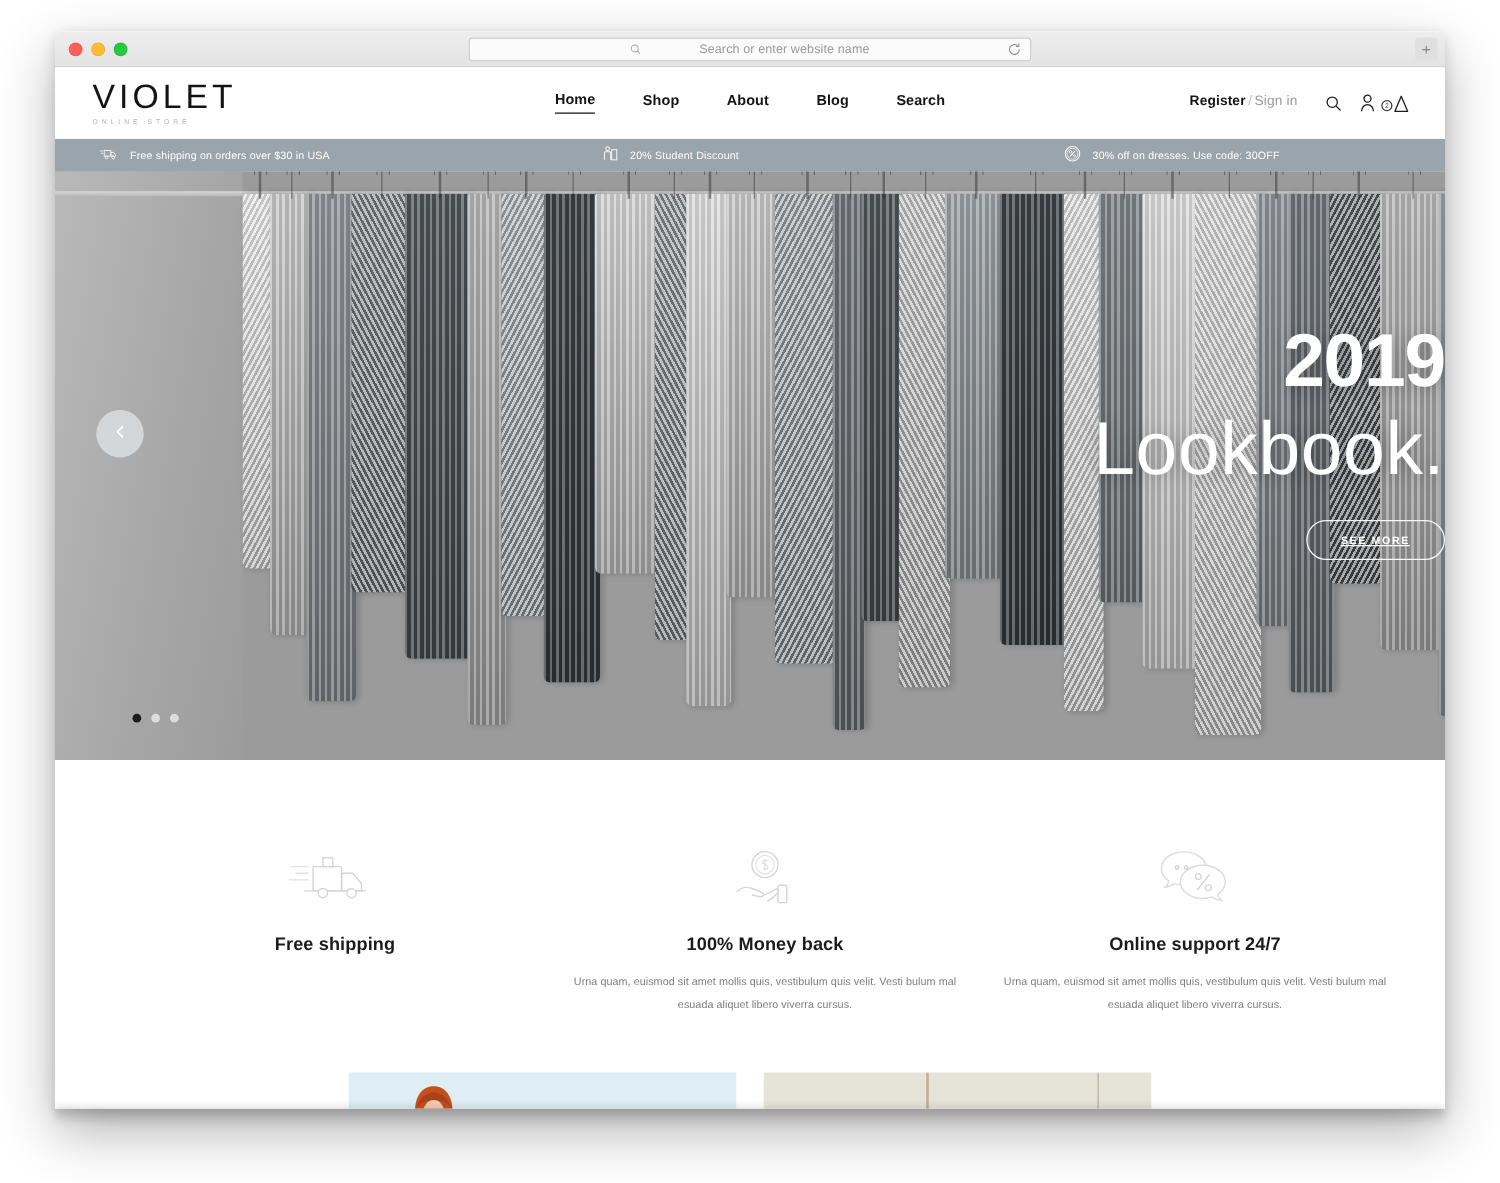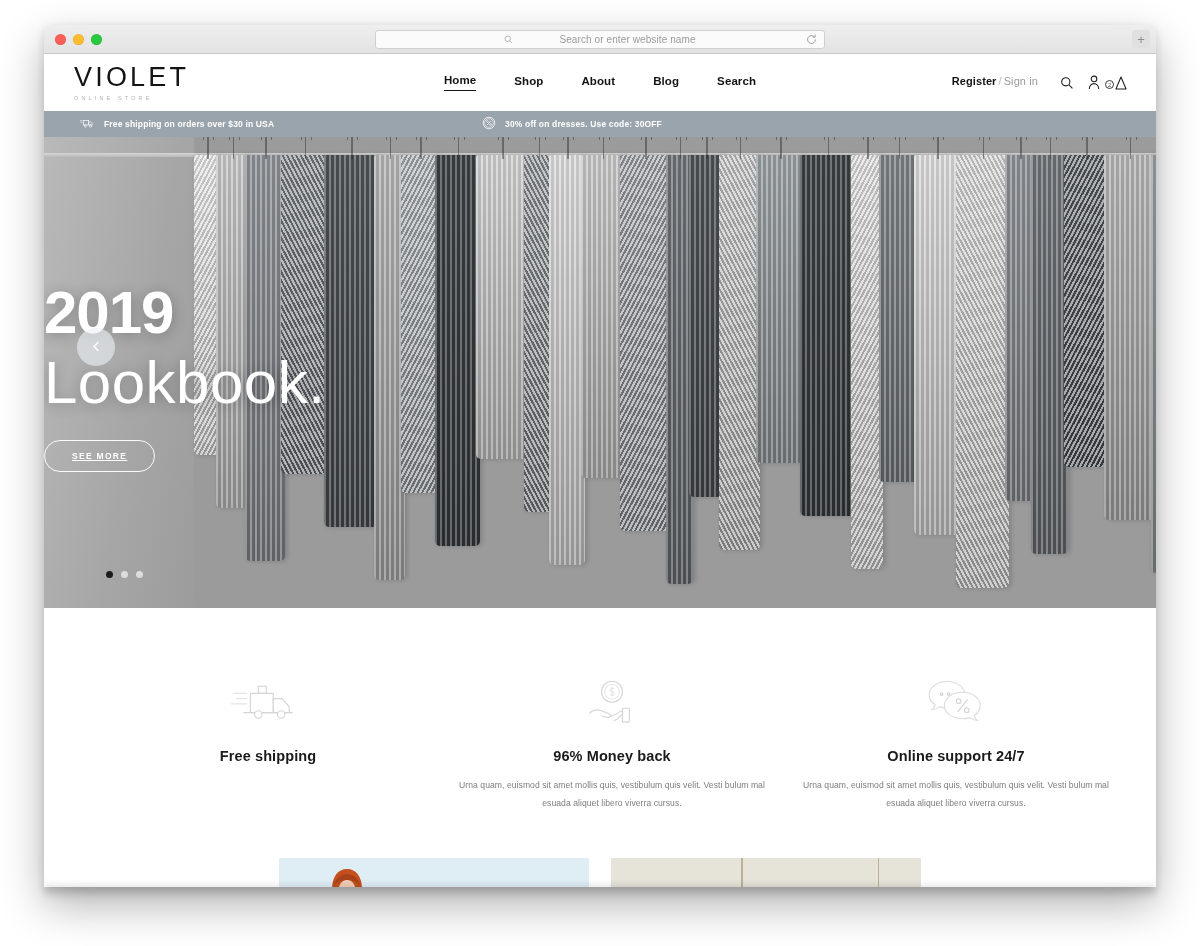--- a/index.html
+++ b/index.html
@@ -99,21 +99,21 @@
   }
 
   
   .promobar{
     height:26px; background:#9aa4ac;
     display:flex; align-items:center;
     color:#fff;
   }
   .promo{
     display:flex; align-items:center; gap:9px;
-    font-size:8.5px; font-weight:700; letter-spacing:.15px;
+    font-size:8.5px; font-weight:400; letter-spacing:.15px;
     color:#ffffff;
   }
   .promo:nth-child(1){ padding-left:36px; width:34%; }
   .promo:nth-child(2){ width:33%; justify-content:flex-start; padding-left:60px;}
   .promo:nth-child(3){ width:33%; justify-content:flex-start; padding-left:62px;}
   .promo svg{ opacity:.9; }
 
   
   .hero{
     position:relative; height:471px; overflow:hidden;
@@ -138,21 +138,21 @@
     width:9px; height:7px; border:1.5px solid rgba(40,40,40,.45);
     border-bottom:none; border-radius:5px 5px 0 0;
   }
   .hero-wall{
     position:absolute; left:0; top:0; width:150px; height:100%;
     background:linear-gradient(100deg,#b9b9b9,#a6a6a6 60%,#9c9c9c);
   }
 
   .hero-content{
     position:absolute; left:0; right:0; top:122px;
-    text-align:left; z-index:6;margin-top:24px;
+    text-align:right; z-index:6;
   }
   .hero-l1{
     font-size:60px; font-weight:700; color:#fff; line-height:1;
     letter-spacing:-1px;
     text-shadow:0 2px 14px rgba(0,0,0,.25);
   }
   .hero-l2{
     font-size:60px; font-weight:400; color:#fff; line-height:1.05;
     letter-spacing:.5px; margin-top:8px;
     text-shadow:0 2px 14px rgba(0,0,0,.25);
@@ -301,20 +301,30 @@
               <circle cx="7" cy="11" r="1.5" fill="none" stroke="#fff" stroke-width="1"></circle>
               <circle cx="14" cy="11" r="1.5" fill="none" stroke="#fff" stroke-width="1"></circle>
               <line x1="0" y1="4" x2="3" y2="4" stroke="#fff" stroke-width="1"></line>
               <line x1="1" y1="6.5" x2="3" y2="6.5" stroke="#fff" stroke-width="1"></line>
             </svg>
           </span>
           <span>Free shipping on orders over $30 in USA</span>
         </div>
         <div class="promo">
           <span>
+            <svg width="13" height="14" viewBox="0 0 16 16">
+              <circle cx="5" cy="3" r="1.8" fill="none" stroke="#fff" stroke-width="1"></circle>
+              <path d="M2 14V7a1 1 0 0 1 1-1h4a1 1 0 0 1 1 1v7" fill="none" stroke="#fff" stroke-width="1"></path>
+              <rect x="9" y="4" width="5" height="10" fill="none" stroke="#fff" stroke-width="1"></rect>
+            </svg>
+          </span>
+          <span>20% Student Discount</span>
+        </div>
+        <div class="promo">
+          <span>
             <svg width="14" height="14" viewBox="0 0 16 16">
               <circle cx="8" cy="8" r="6.6" fill="none" stroke="#fff" stroke-width="1"></circle>
               <circle cx="8" cy="8" r="5" fill="none" stroke="#fff" stroke-width=".7"></circle>
               <line x1="5.8" y1="10.4" x2="10.2" y2="5.6" stroke="#fff" stroke-width="1"></line>
               <circle cx="6.2" cy="6.2" r="1" fill="none" stroke="#fff" stroke-width=".8"></circle>
               <circle cx="9.8" cy="9.8" r="1" fill="none" stroke="#fff" stroke-width=".8"></circle>
             </svg>
           </span>
           <span>30% off on dresses. Use code: 30OFF</span>
         </div>
@@ -450,21 +460,21 @@
           <div class="feature-ico">
             <svg width="66" height="50" viewBox="0 0 76 56">
               <circle cx="38" cy="15" r="12" fill="none" stroke="#d5d5d5" stroke-width="1.3"></circle>
               <circle cx="38" cy="15" r="8.5" fill="none" stroke="#e0e0e0" stroke-width="1"></circle>
               <path d="M40.5 11.5c-2-1.2-4.6-.6-4.6 1.5 0 2.4 4.8 1.6 4.8 4.1 0 2-2.6 2.7-4.7 1.4M38 9.5v11" fill="none" stroke="#dcdcdc" stroke-width="1"></path>
               <path d="M12 40c4-4 9-5 14-3l8 3c2 .7 3 2 2.4 3.3-.6 1.3-2.3 1.5-4.2 1.1l-6.4-1.4" fill="none" stroke="#d5d5d5" stroke-width="1.3"></path>
               <path d="M36.4 43.3c4-1.3 8-3.4 11-5.4 2-1.3 4 1 2.6 2.8-2.6 3.2-6.5 6.3-10 8" fill="none" stroke="#d5d5d5" stroke-width="1.3"></path>
               <rect x="50" y="34" width="8" height="16" rx="1" fill="none" stroke="#d5d5d5" stroke-width="1.3"></rect>
             </svg>
           </div>
-          <div class="feature-title">96% Money back</div>
+          <div class="feature-title">100% Money back</div>
           <div class="feature-text">Urna quam, euismod sit amet mollis quis, vestibulum quis velit. Vesti bulum mal esuada aliquet libero viverra cursus.</div>
         </div>
 
         <div class="feature">
           <div class="feature-ico">
             <svg width="72" height="52" viewBox="0 0 80 58">
               <path d="M30 5c-11 0-20 6.6-20 14.8 0 4.4 2.6 8.4 6.7 11.1-.4 2-1.6 4-3.3 5.6 3-.3 6-1.5 8.4-3.2 2.5.8 5.3 1.3 8.2 1.3 11 0 20-6.6 20-14.8S41 5 30 5z" fill="#fff" stroke="#dcdcdc" stroke-width="1.3"></path>
               <circle cx="24" cy="19" r="1.5" fill="none" stroke="#d0d0d0" stroke-width="1.2"></circle>
               <circle cx="32" cy="19" r="1.5" fill="none" stroke="#d0d0d0" stroke-width="1.2"></circle>
               <path d="M47 17c11 0 20 6.6 20 14.8 0 4.4-2.6 8.4-6.7 11.1.4 2 1.6 4 3.3 5.6-3-.3-6-1.5-8.4-3.2-2.5.8-5.3 1.3-8.2 1.3-11 0-20-6.6-20-14.8S36 17 47 17z" fill="#fff" stroke="#dcdcdc" stroke-width="1.3"></path>

